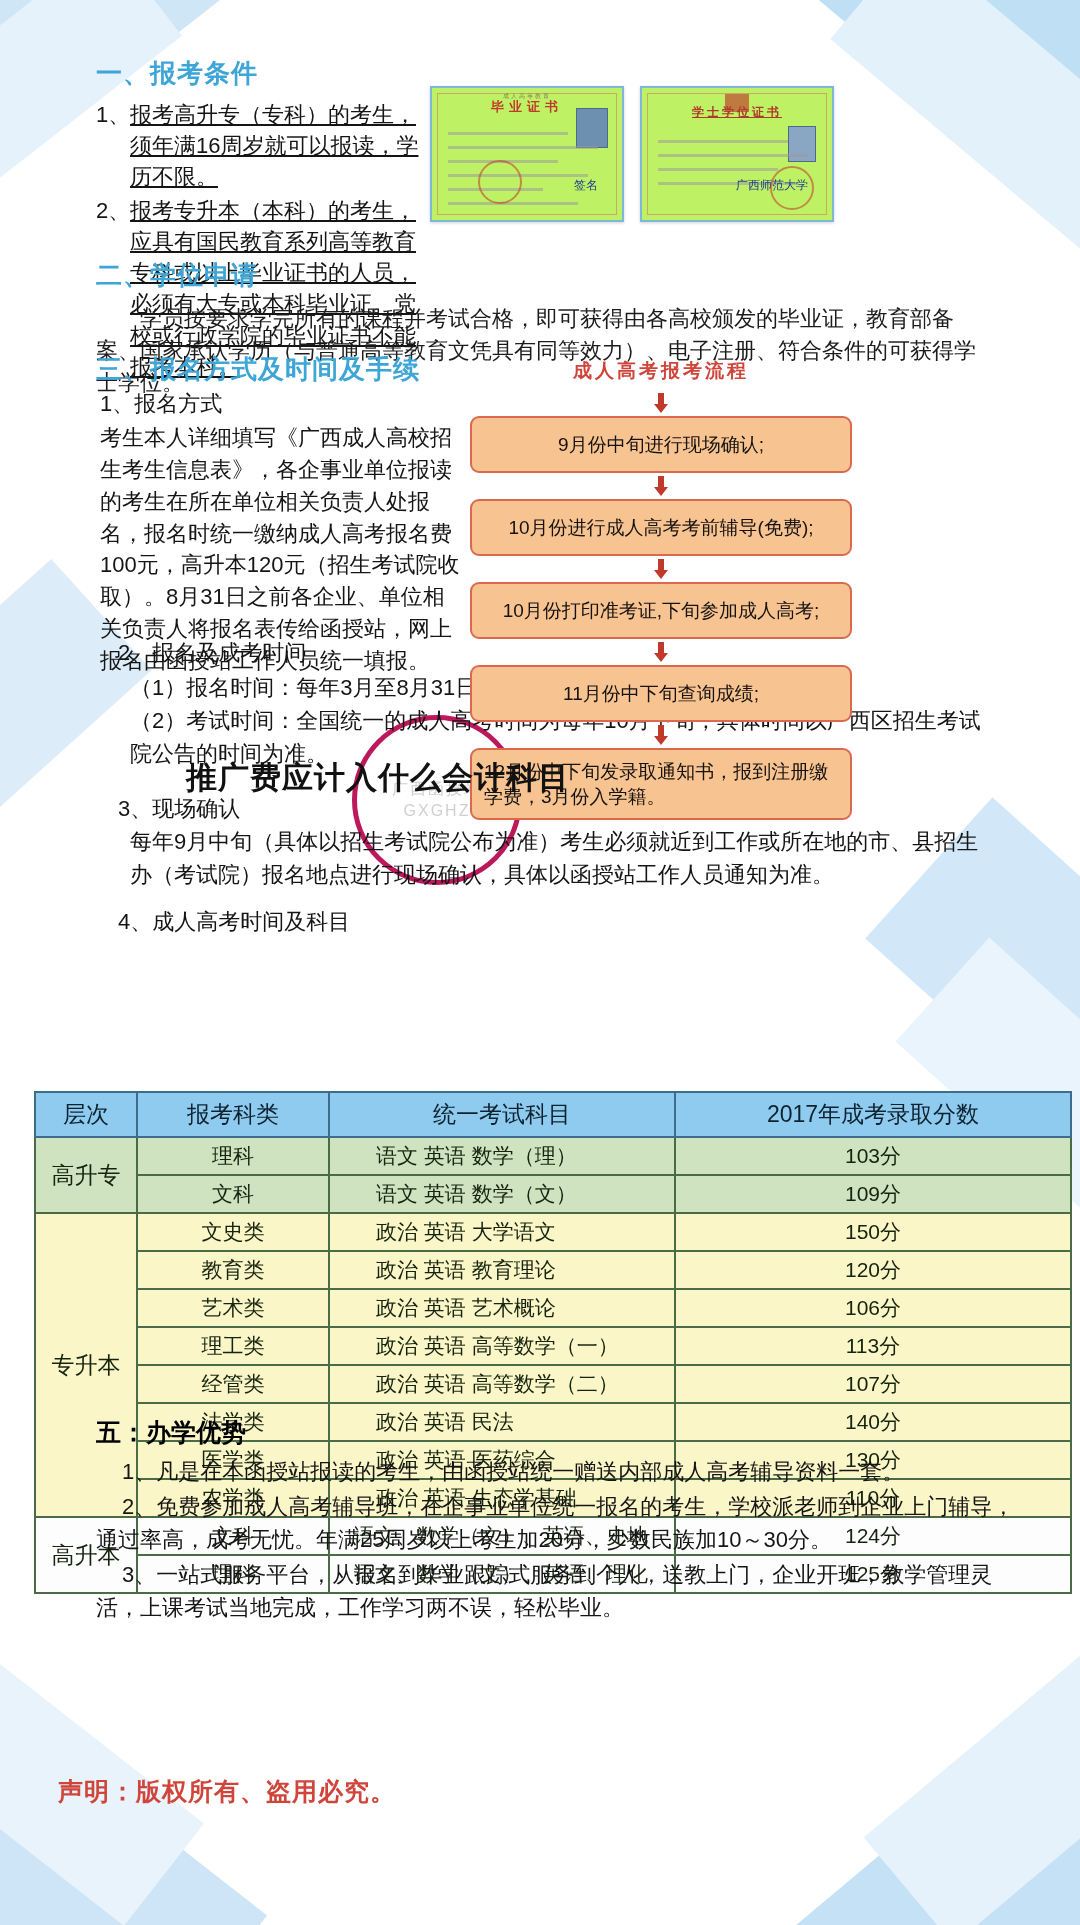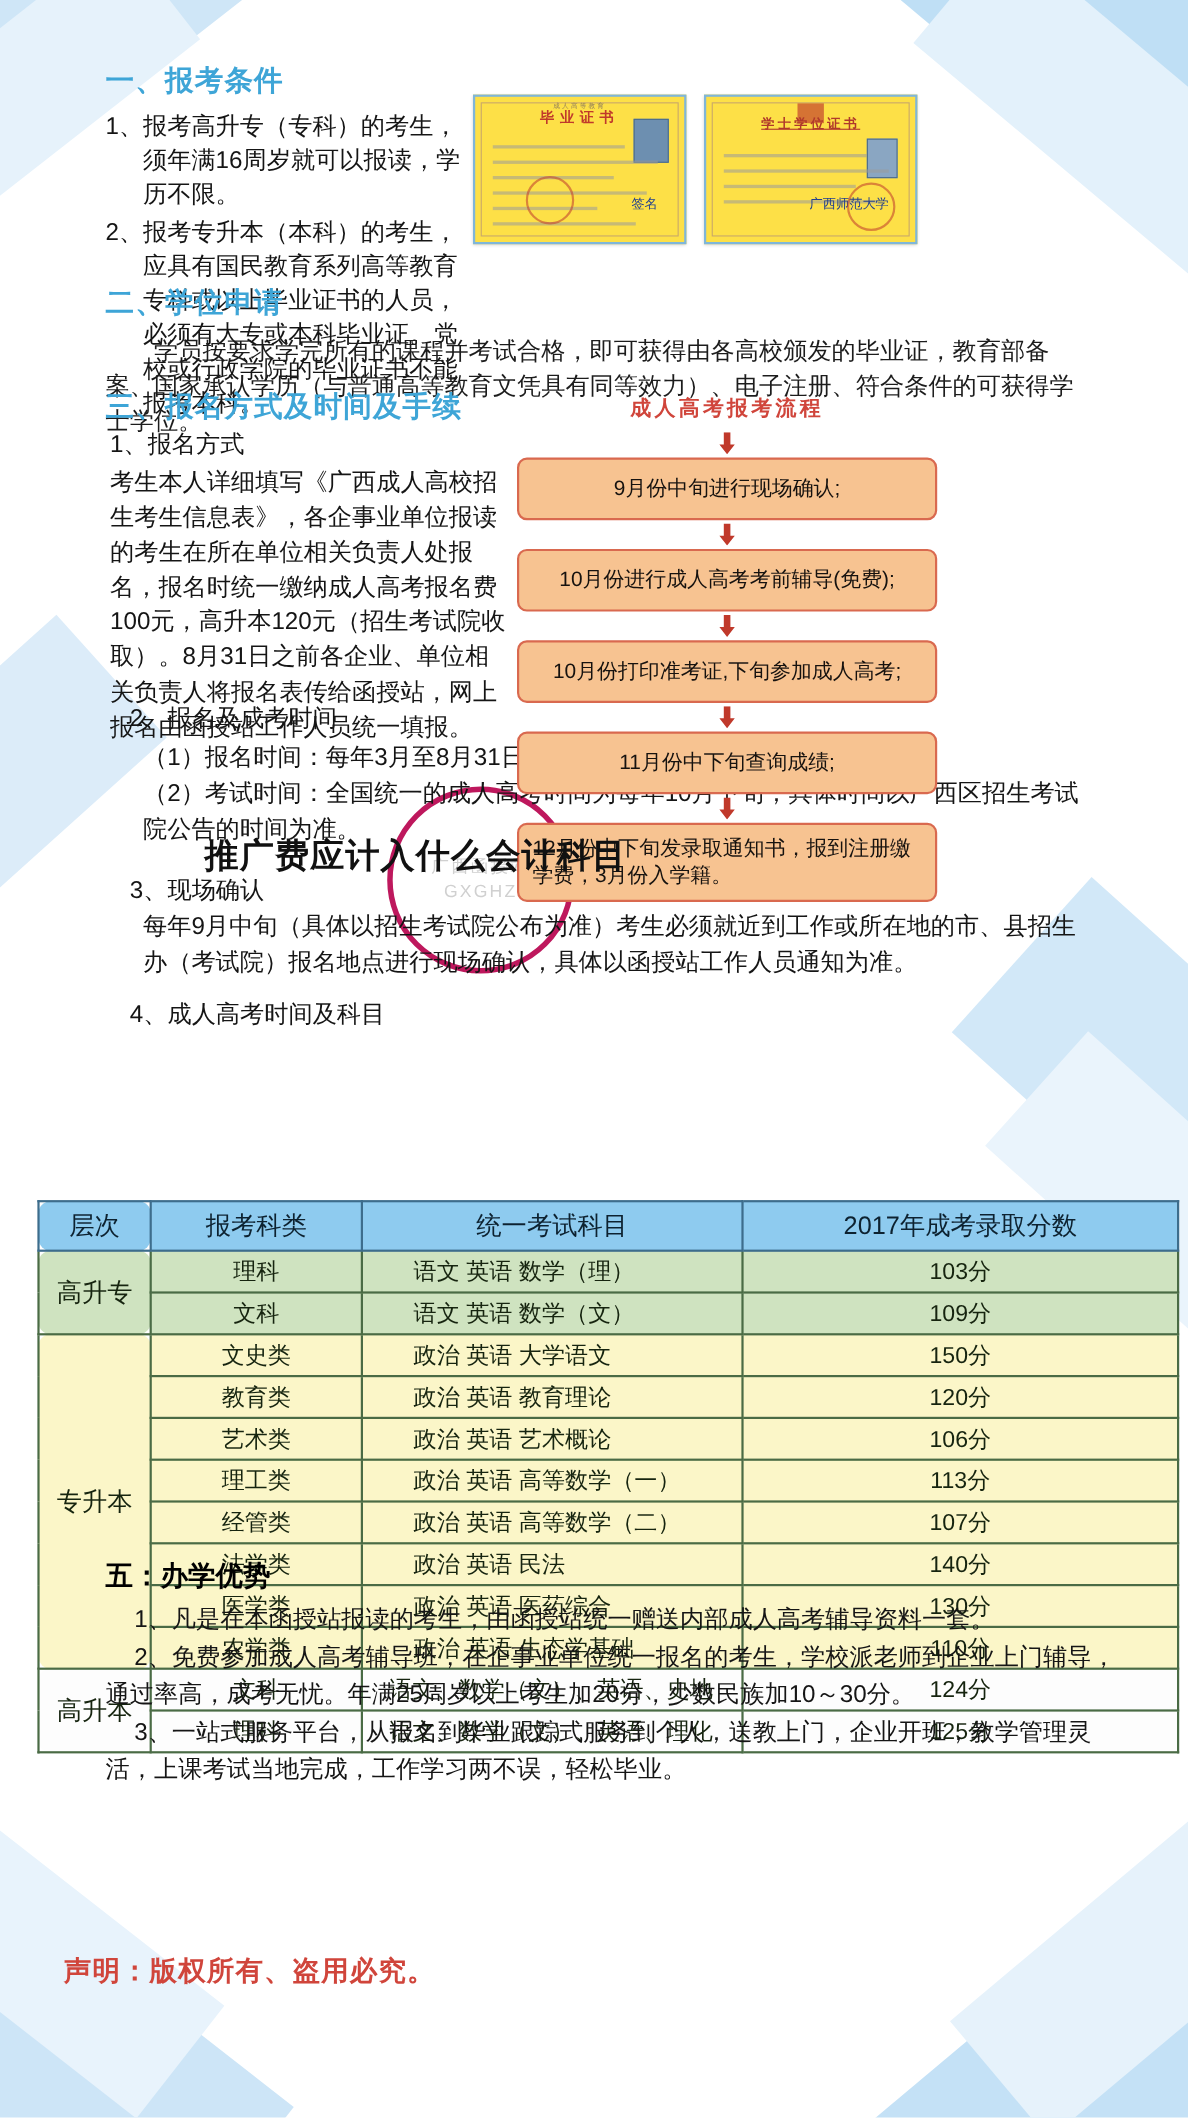--- a/index.html
+++ b/index.html
@@ -41,26 +41,26 @@
     color:#3ea5d7;font-size:26px;font-weight:bold;margin:0;
     letter-spacing:1px;
   }
   .body-txt{color:#1c1c1c;font-size:22px;line-height:1.45;}
 
   
   .s1{position:absolute;left:96px;top:56px;width:340px;}
   .s1 h2{margin-bottom:8px;}
   .li{display:flex;font-size:22px;color:#151515;line-height:1.42;margin-top:2px;}
   .li .num{width:34px;flex:0 0 34px;}
-  .li .txt{flex:1;}
+  .li .txt{flex:1;text-decoration:underline;}
 
   
   .certs{position:absolute;left:430px;top:86px;display:flex;gap:16px;}
   .cert{
-    width:190px;height:132px;background:#fde047;
+    width:190px;height:132px;background:#bef264;
     border:2px solid #7fb6d9;position:relative;overflow:hidden;
     box-shadow:0 1px 3px rgba(0,0,0,.18);
   }
   .cert .inner{position:absolute;inset:5px;border:1px solid #c9a86a;}
   .cert .ttl{
     position:absolute;top:10px;left:0;right:0;text-align:center;
     color:#c0392b;font-size:13px;font-weight:bold;letter-spacing:5px;
   }
   .cert .sub{position:absolute;top:4px;left:0;right:0;text-align:center;color:#8e7b5a;font-size:6px;letter-spacing:2px;}
   .cert .ln{position:absolute;left:16px;height:3px;background:#9a9a9a;opacity:.55;}
@@ -116,21 +116,21 @@
   }
 
   
   .tbl-wrap{position:absolute;left:34px;top:1091px;width:1012px;}
   table{border-collapse:collapse;width:1012px;table-layout:fixed;}
   table td,table th{
     border:2px solid #4a6b45;font-size:21px;color:#16240f;
     text-align:center;padding:4px 2px;font-weight:normal;
   }
   thead th{background:#8ecbef;border-color:#3d6d8c;color:#0d2230;font-size:23px;padding:6px 2px;}
-  .c1{width:96px;border-radius:11px;}
+  .c1{width:96px;}
   .c2{width:186px;}
   .c3{width:340px;}
   .c4{width:390px;}
   .lvl{font-size:23px;}
   .grp-green td{background:#cfe3c0;}
   .grp-yellow td{background:#fbf6c8;}
   .grp-white td{background:#fdfdfd;}
   .sub-left{text-align:left;padding-left:46px;}
   .score{font-size:21px;}
 

